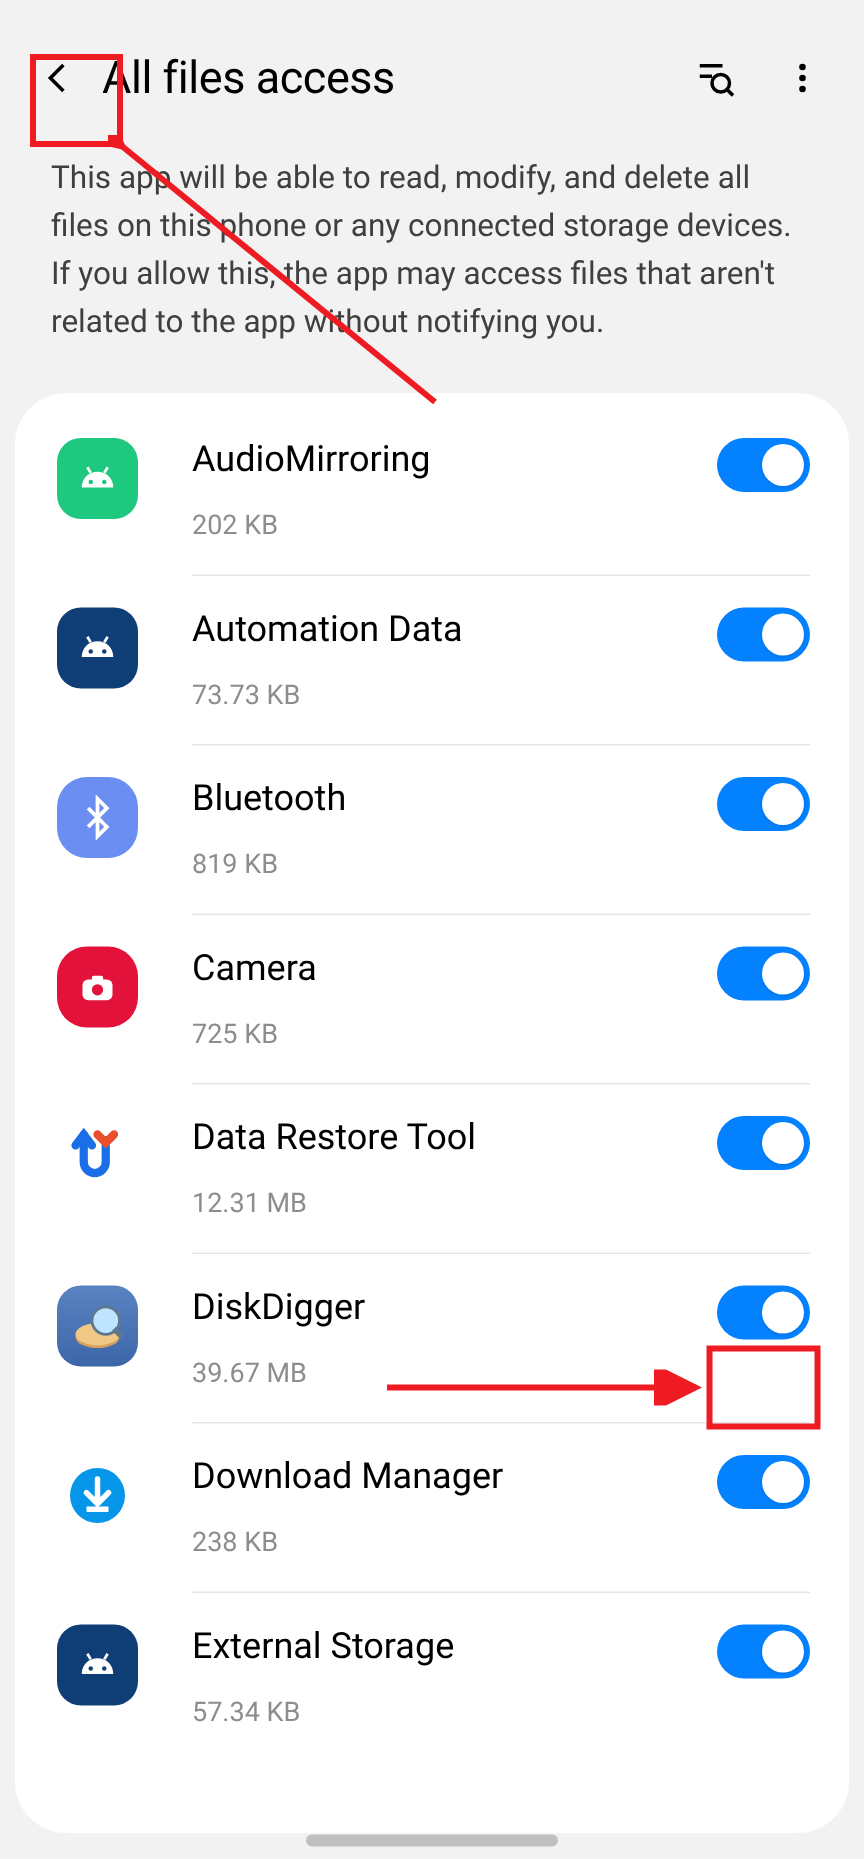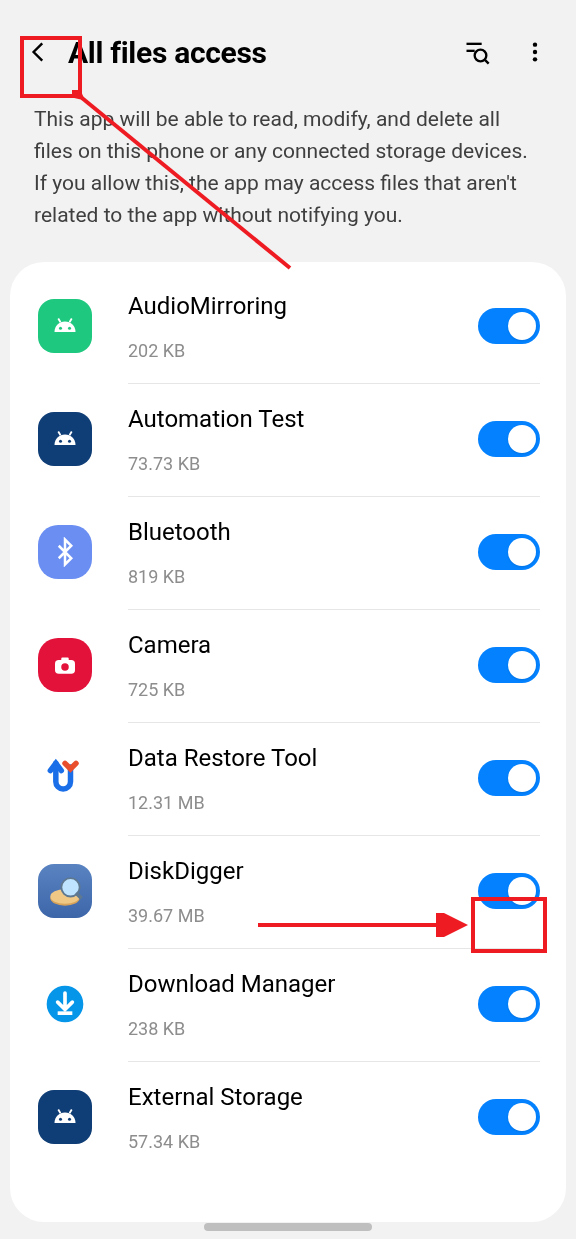--- a/index.html
+++ b/index.html
@@ -1,25 +1,25 @@
 <!DOCTYPE html>
 <html><head>
 <meta charset="utf-8">
 <style>
   * { box-sizing: border-box; margin: 0; padding: 0; }
   html, body { width: 576px; height: 1239px; font-family: -apple-system, "Segoe UI", Roboto, sans-serif; background: #f2f2f2; overflow: hidden; }
   .appbar { display: flex; align-items: center; padding: 14px 26px 14px 18px; height: 104px; }
   .back-btn { width: 42px; height: 42px; display: flex; align-items: center; justify-content: center; margin-right: 8px; }
   .back-btn svg { width: 26px; height: 26px; stroke: #000; stroke-width: 2.2; fill: none; }
-  .title { font-size: 30px; font-weight: 700; color: #000; flex: 1; letter-spacing: -0.3px; }
+  .title { font-size: 30px; font-weight: 400; color: #000; flex: 1; letter-spacing: -0.3px; }
   .appbar-actions { display: flex; gap: 28px; align-items: center; }
   .appbar-actions .icon-btn { width: 30px; height: 30px; display: flex; align-items: center; justify-content: center; }
   .description { padding: 0 34px 30px 34px; font-size: 21px; line-height: 1.52; color: #3f3f3f; }
   .card { margin: 0 10px; background: #fff; border-radius: 34px; padding: 8px 0 0 0; height: 960px; overflow: hidden; }
-  .row { display: flex; align-items: center; padding: 22px 26px 22px 28px; position: relative; }
+  .row { display: flex; padding: 22px 26px 22px 28px; position: relative; }
   .row + .row::before { content: ""; position: absolute; top: 0; left: 118px; right: 26px; height: 1px; background: #e6e6e6; }
   .app-icon { width: 54px; height: 54px; border-radius: 16px; margin-right: 36px; flex: 0 0 54px; display: flex; align-items: center; justify-content: center; }
   .app-icon svg { display: block; }
   .app-text { flex: 1; min-width: 0; }
   .app-name { font-size: 24px; color: #000; font-weight: 400; white-space: nowrap; overflow: hidden; text-overflow: ellipsis; padding-right: 6px; }
   .app-size { font-size: 18px; color: #8d8d8d; margin-top: 20px; }
   .toggle { width: 62px; height: 36px; border-radius: 18px; background: #0381fe; position: relative; flex: 0 0 62px; }
   .toggle::after { content: ""; position: absolute; width: 28px; height: 28px; border-radius: 50%; background: #fff; top: 4px; right: 4px; box-shadow: 0 1px 2px rgba(0,0,0,0.1); }
   .home-indicator { position: absolute; bottom: 8px; left: 50%; transform: translateX(-50%); width: 168px; height: 8px; background: #bfbfbf; border-radius: 5px; }
 
@@ -90,21 +90,21 @@
     <div class="app-icon bg-dblue">
       <svg width="36" height="36" viewBox="0 0 24 24" fill="#fff">
           <path d="M5 16c0-4 3-7 7-7s7 3 7 7H5z"></path>
           <circle cx="9" cy="13.5" r="1" fill="#0f3d75"></circle>
           <circle cx="15" cy="13.5" r="1" fill="#0f3d75"></circle>
           <line x1="7.5" y1="7" x2="9" y2="9.5" stroke="#fff" stroke-width="1.2"></line>
           <line x1="16.5" y1="7" x2="15" y2="9.5" stroke="#fff" stroke-width="1.2"></line>
         </svg>
     </div>
     <div class="app-text">
-      <div class="app-name">Automation Test</div>
+      <div class="app-name">Automation Data</div>
       <div class="app-size">73.73 KB</div>
     </div>
     <div class="toggle"></div>
   </div>
 
   <div class="row">
     <div class="app-icon bg-pblue">
       <svg width="30" height="30" viewBox="0 0 24 24" fill="none" stroke="#fff" stroke-width="2">
           <path d="M7 7l10 10-5 5V2l5 5L7 17"></path>
         </svg>

